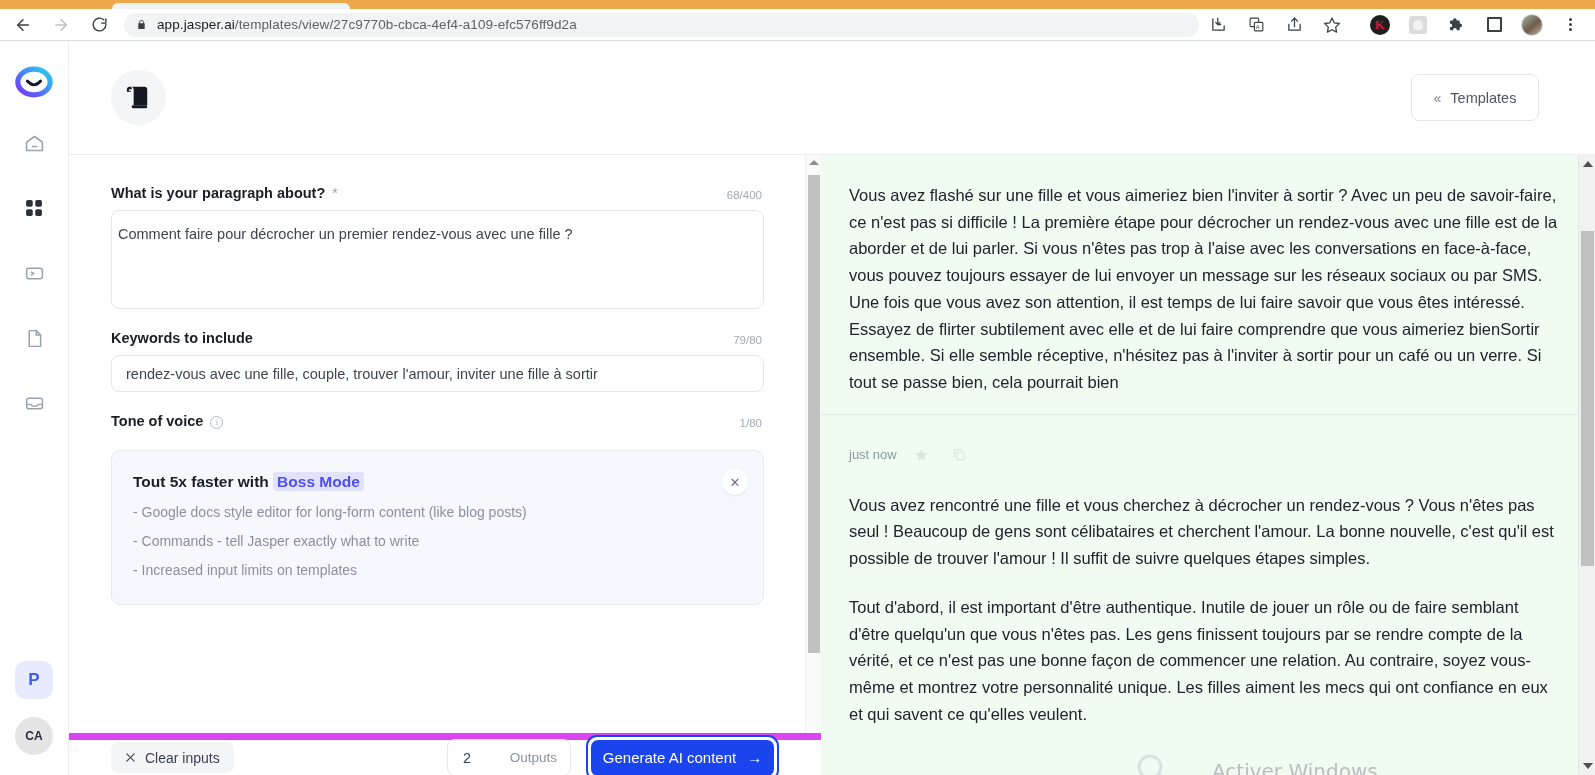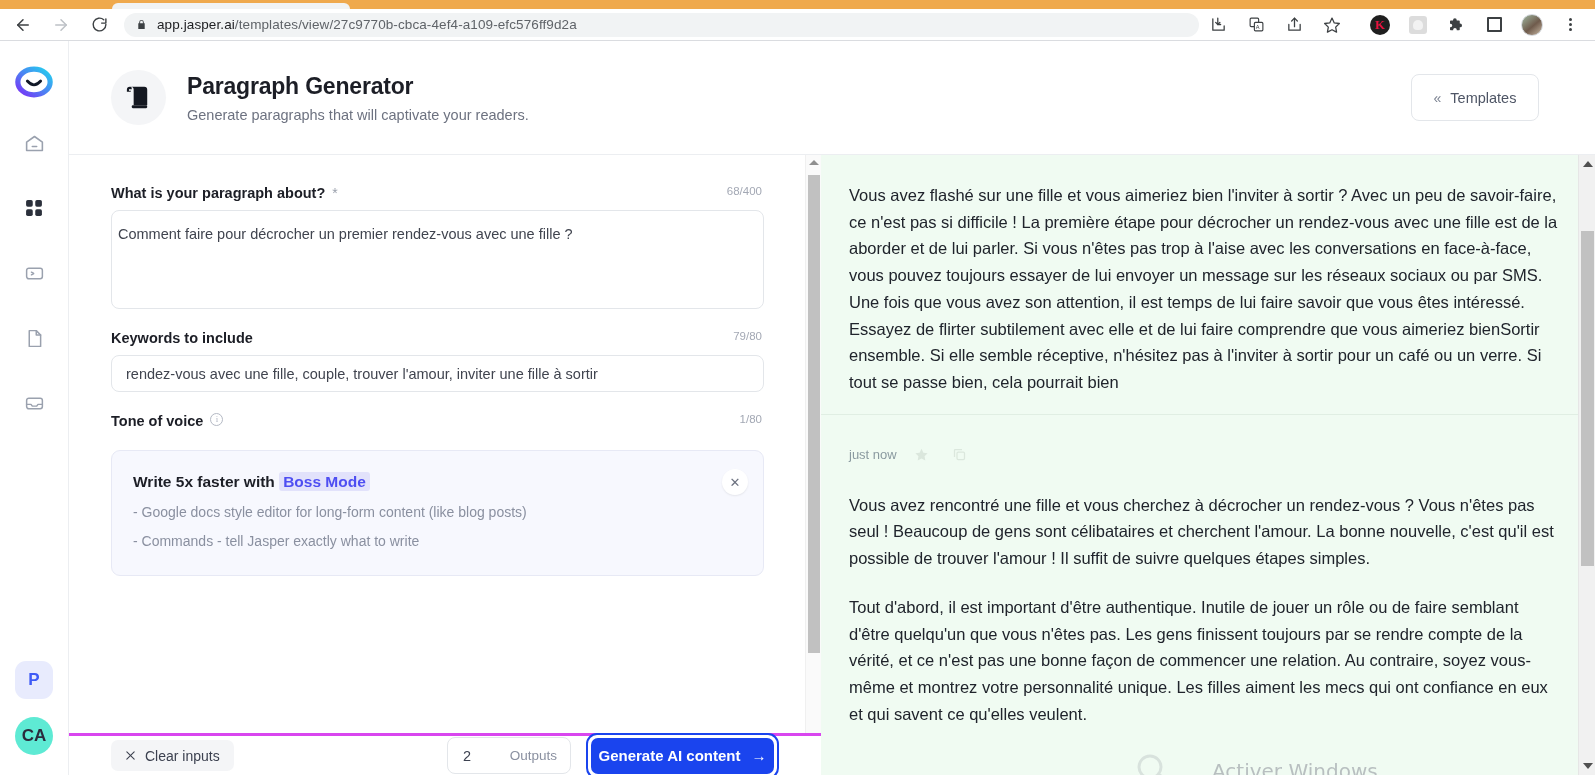--- a/index.html
+++ b/index.html
@@ -109,22 +109,22 @@
   .rail-bottom {
     margin-top: auto; margin-bottom: 20px;
     display: flex; flex-direction: column; align-items: center; gap: 18px;
   }
   .badge-p {
     width: 38px; height: 38px; border-radius: 11px; background: #e8ebfd;
     color: #3f5bf6; font-size: 17px; font-weight: bold;
     display: flex; align-items: center; justify-content: center;
   }
   .badge-ca {
-    width: 38px; height: 38px; border-radius: 50%; background: #5eead4;
-    color: #2b2b3d; font-size: 17px; font-weight: bold;
+    width: 38px; height: 38px; border-radius: 50%; background: #e5e5e5;
+    color: #2b2b3d; font-size: 12px; font-weight: bold;
     display: flex; align-items: center; justify-content: center;
   }
 
   
   .header {
     position: absolute; left: 69px; top: 0; width: 1526px; height: 114px;
     background: #fff; border-bottom: 1px solid #eceef1;
     display: flex; align-items: center;
   }
   .tmpl-icon {
@@ -142,21 +142,21 @@
   }
   .chev-dbl { font-size: 14px; color: #7b8291; letter-spacing: -2px; }
 
   
   .form-panel {
     position: absolute; left: 69px; top: 114px; width: 752px; height: 578px;
     background: #ffffff; overflow: hidden;
   }
   .form-inner { padding: 30px 42px 0 42px; width: 735px; }
   .field { margin-bottom: 21px; }
-  .field-head { display: flex; align-items: flex-start; margin-bottom: 9px; }
+  .field-head { display: flex; align-items: flex-end; margin-bottom: 9px; }
   .field-label { font-size: 14.5px; font-weight: bold; color: #1c1e26; }
   .req { color: #9aa0ac; margin-left: 7px; font-size: 14px; }
   .info-dot {
     width: 13px; height: 13px; border-radius: 50%; border: 1px solid #b4b9c4;
     color: #b4b9c4; font-size: 9px; line-height: 11px; text-align: center;
     margin-left: 7px; font-family: "Liberation Serif", serif;
   }
   .counter { margin-left: auto; font-size: 11.5px; color: #a3a8b4; }
   .ta-box {
     width: 653px; height: 99px; border: 1px solid #e3e6ea; border-radius: 8px;
@@ -192,41 +192,41 @@
   }
   .sb-up-arrow {
     position: absolute; left: 3px; top: 5px; width: 0; height: 0;
     border-left: 5px solid transparent; border-right: 5px solid transparent;
     border-bottom: 5px solid #8f8f8f;
   }
 
   
   .action-bar {
     position: absolute; left: 69px; top: 692px; width: 752px; height: 42px;
-    background: #ffffff; border-top: 3px solid #d946ef;
+    background: #ffffff; border-top: 7px solid #d946ef;
     display: flex; align-items: center; padding: 4px 42px;
   }
   .clear-btn {
     height: 31px; border-radius: 7px; background: #f4f5f7;
     display: flex; align-items: center; gap: 9px; padding: 0 14px;
     font-size: 14px; color: #3c4150;
   }
   .outputs-box {
     margin-left: auto; width: 124px; height: 37px; border: 1px solid #e3e6ea;
     border-radius: 8px; display: flex; align-items: center; background: #fff;
   }
   .outputs-num { font-size: 14.5px; color: #3c4150; padding-left: 15px; }
   .outputs-lbl { font-size: 13.5px; color: #8a90a0; margin-left: auto; padding-right: 13px; }
   .gen-wrap {
     margin-left: 15px; padding: 3px; border: 2px solid #1a44ee; border-radius: 11px;
     background: #ffffff;
   }
   .gen-btn {
     width: 183px; height: 36px; border-radius: 7px; background: #1a44ee;
-    color: #ffffff; font-size: 15px; font-weight: bold;
+    color: #ffffff; font-size: 15px; font-weight: normal;
     display: flex; align-items: center; justify-content: center; gap: 11px;
   }
 
   
   .output-panel {
     position: absolute; left: 821px; top: 114px; width: 774px; height: 620px;
     background: #f0fbf2; overflow: hidden;
   }
   .out-card { padding: 27px 34px 18px 28px; position: relative; }
   .out-card + .out-card { border-top: 1px solid #e0eee3; }
@@ -424,24 +424,20 @@
 
   <div class="header">
     <div class="tmpl-icon">
       <svg width="31" height="31" viewBox="0 0 32 32">
         <path d="M7 5h15a3 3 0 0 1 3 3v16H11V8a3 3 0 0 0-3-3z" fill="#141821"></path>
         <path d="M7 5a3 3 0 0 0-3 3v2h4V8a1 1 0 0 0-1-3z" fill="#141821"></path>
         <rect x="9" y="24" width="16" height="3" rx="1.2" fill="#141821"></rect>
         <circle cx="7.2" cy="8.2" r="1.1" fill="#f4f5f7"></circle>
       </svg>
     </div>
-    <div class="hdr-text">
-      <div class="hdr-title">Paragraph Generator</div>
-      <div class="hdr-sub">Generate paragraphs that will captivate your readers.</div>
-    </div>
     <div class="templates-btn">
       <span class="chev-dbl">«</span>
       <span>Templates</span>
     </div>
   </div>
 
   <div class="form-panel">
     <div class="form-inner">
 
       <div class="field">
@@ -465,24 +461,25 @@
         <div class="field-head">
           <span class="field-label">Tone of voice</span>
           <span class="info-dot">i</span>
           <span class="counter">1/80</span>
         </div>
       </div>
 
       <div class="promo">
         <div class="promo-close">✕</div>
         <div class="promo-title">
-          <span>Write 5x faster with </span><span class="promo-hl">Boss Mode</span>
+          <span>Tout 5x faster with </span><span class="promo-hl">Boss Mode</span>
         </div>
         <div class="promo-li">- Google docs style editor for long-form content (like blog posts)</div>
         <div class="promo-li">- Commands - tell Jasper exactly what to write</div>
+        <div class="promo-li">- Increased input limits on templates</div>
       </div>
 
     </div>
     <div class="sb-left">
       <div class="sb-up-arrow"></div>
       <div class="thumb"></div>
     </div>
   </div>
 
   <div class="action-bar">

